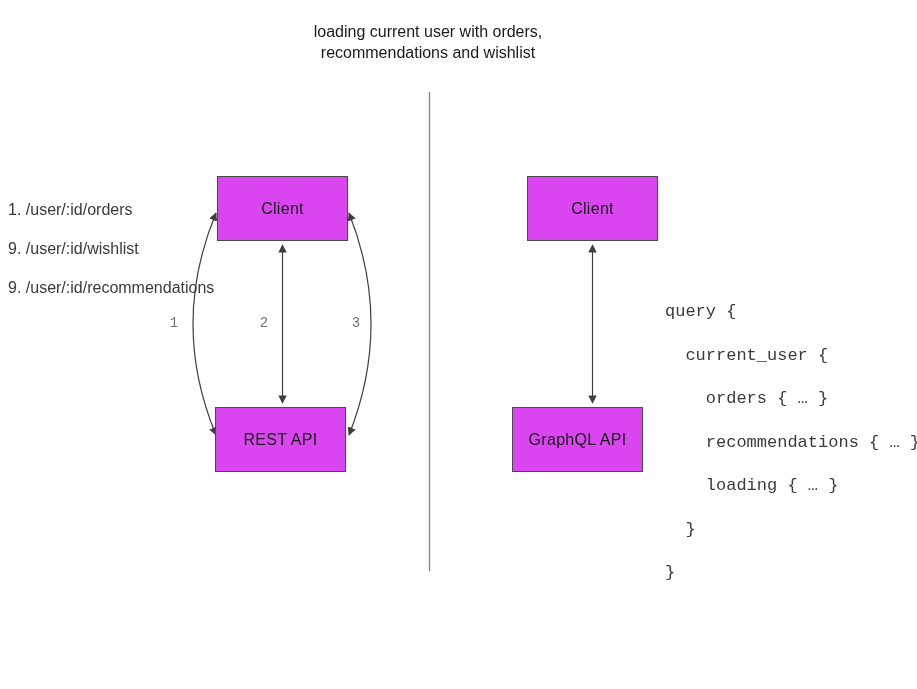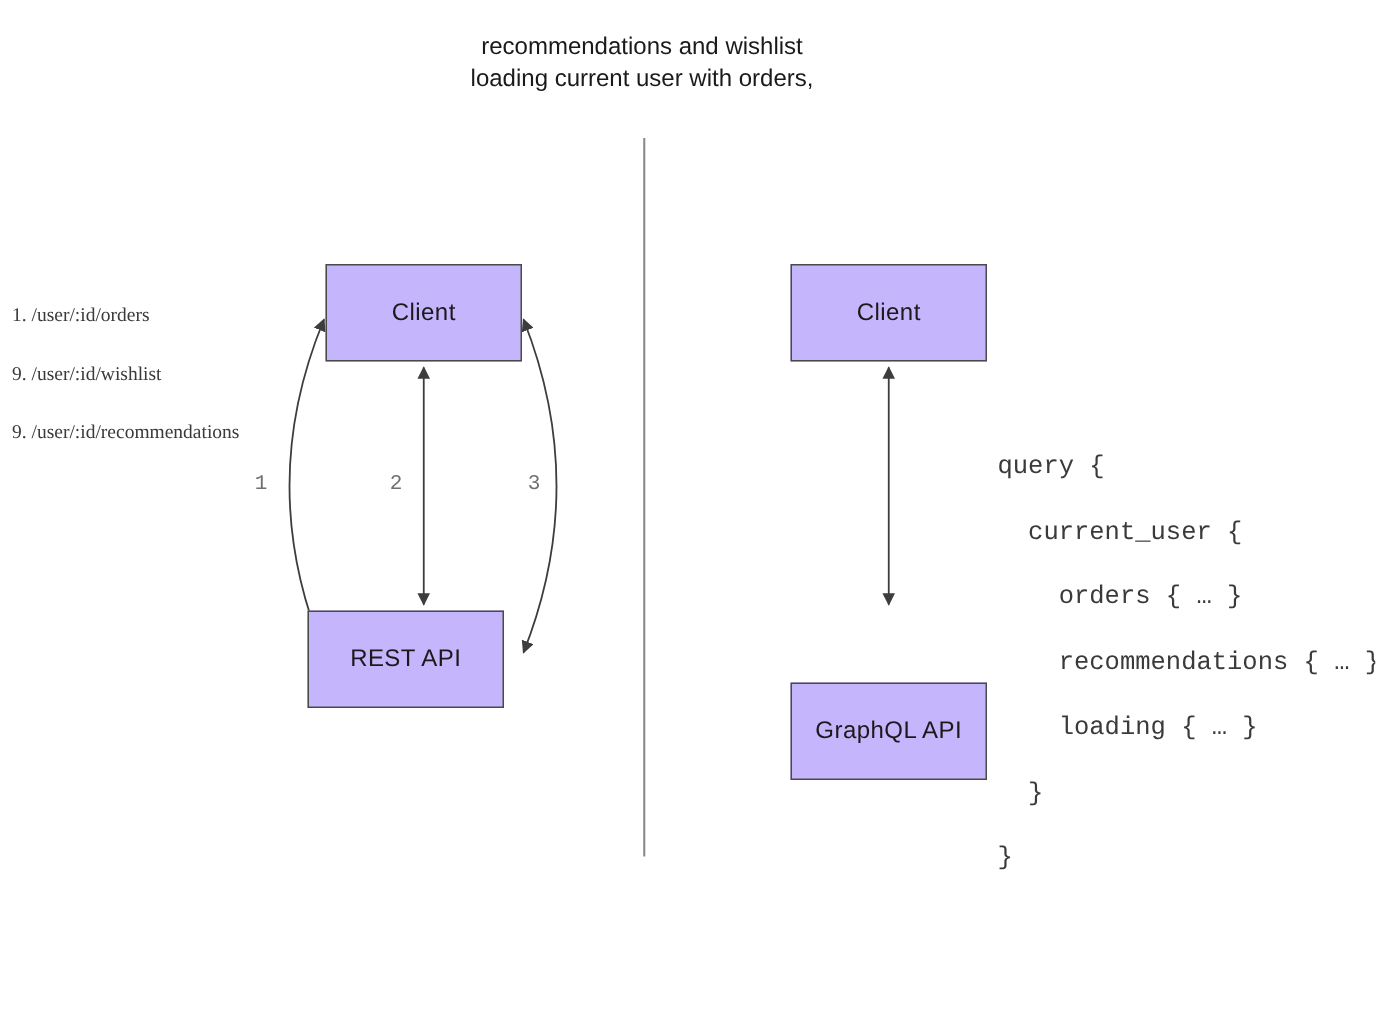--- a/index.html
+++ b/index.html
@@ -7,54 +7,54 @@
     position:relative;width:917px;height:689px;background:#ffffff;
     overflow:hidden;font-family:"Liberation Sans",sans-serif;
   }
   .title{
     position:absolute;left:128px;top:21px;width:600px;text-align:center;
     font-size:16px;line-height:21px;color:#1a1a1a;
   }
   .svg-layer{position:absolute;left:0;top:0;pointer-events:none;}
   .endpoints{
     position:absolute;left:8px;top:177px;
-    font-family:Liberation Serif, serif;font-size:13px;line-height:13px;
+    font-family:Liberation Sans, sans-serif;font-size:16px;line-height:13px;
     color:#3a3a3a;white-space:pre;
   }
   .box{
     position:absolute;width:131px;height:65px;box-sizing:border-box;
-    background:#c4b5fd;border:1.5px solid #4a4a4a;
+    background:#d946ef;border:1.5px solid #4a4a4a;
     display:flex;align-items:center;justify-content:center;
     font-size:16px;letter-spacing:0.3px;color:#1a1a1a;
   }
   .box-rest-client{left:217px;top:176px;}
-  .box-rest-api{left:205px;top:407px;}
+  .box-rest-api{left:215px;top:407px;}
   .box-gql-client{left:527px;top:176px;}
-  .box-gql-api{left:527px;top:407px;margin-top:48px;}
+  .box-gql-api{left:512px;top:407px;}
   .num{
     position:absolute;width:20px;text-align:center;
     font-family:"Liberation Mono",monospace;font-size:14px;color:#707070;
   }
   .num-1{left:164px;top:315px;}
   .num-2{left:254px;top:315px;}
   .num-3{left:346px;top:315px;}
   .query{
     position:absolute;left:665px;top:276px;
     font-family:"Liberation Mono",monospace;font-size:17px;line-height:14.5px;
     color:#3a3a3a;white-space:pre;
   }
 </style>
 </head>
 <body>
 
 <div class="canvas">
 
   <div class="title">
+    <div>loading current user with orders,</div>
     <div>recommendations and wishlist</div>
-    <div>loading current user with orders,</div>
   </div>
 
   <svg class="svg-layer" width="917" height="689" viewBox="0 0 917 689">
     <defs>
       <marker id="ah" viewBox="0 0 10 10" refX="9" refY="5" markerWidth="7" markerHeight="7" orient="auto-start-reverse">
         <path d="M0,0 L10,5 L0,10 z" fill="#3d3d3d"></path>
       </marker>
     </defs>
 
     <line x1="429.5" y1="92" x2="429.5" y2="571" stroke="#8a8a8a" stroke-width="1.4"></line>

